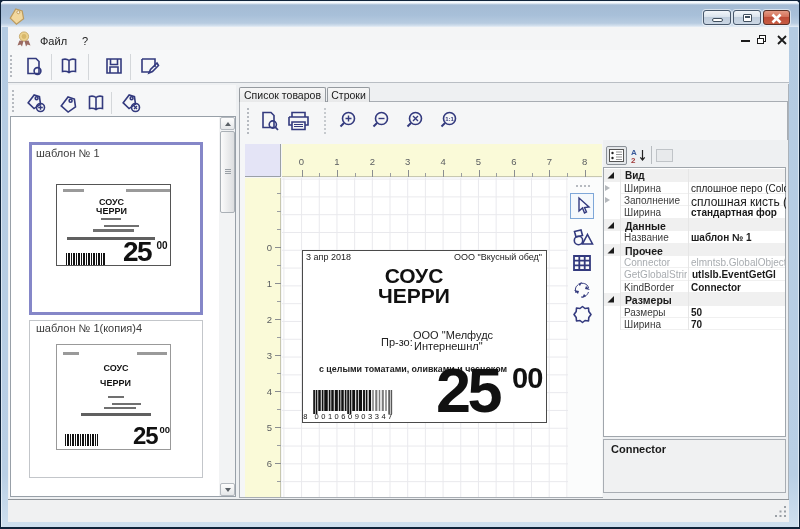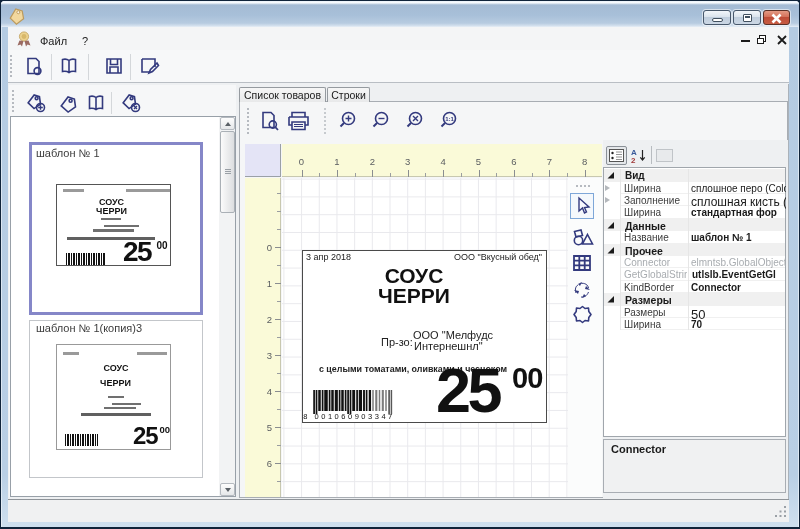--- a/index.html
+++ b/index.html
@@ -131,21 +131,21 @@
     <div class="abs" style="left:44px;top:32.5px;width:20px;height:2.5px;background:#707070"></div>
     <div class="abs" style="left:47px;top:39.5px;width:35px;height:2.5px;background:#707070"></div>
     <div class="abs" style="left:36px;top:44px;width:41px;height:2.5px;background:#707070"></div>
     <div class="abs" style="left:9.5px;top:51.5px;width:88px;height:3px;background:#606060"></div>
     <div class="abs" style="left:66px;top:55px;font-size:28px;color:#111;letter-spacing:-1.5px;line-height:24px">25</div>
     <div class="abs" style="left:99.5px;top:56px;font-size:10px;color:#111;line-height:9px">00</div>
     <div class="abs" style="left:9px;top:67.5px;width:40px;height:12.5px;background-image:repeating-linear-gradient(90deg,#111 0 1px,#fff 1px 2px,#111 2px 4px,#fff 4px 5px)"></div>
   </div>
 
   <div class="abs" style="left:29px;top:320px;width:174px;height:158px;background:#fff;border:1px solid #c3c6ca"></div>
-  <div class="abs" style="left:36px;top:322px;font-size:11px;color:#3c3c3c">шаблон № 1(копия)3</div>
+  <div class="abs" style="left:36px;top:322px;font-size:11px;color:#3c3c3c">шаблон № 1(копия)4</div>
   <div class="abs" style="left:56px;top:344px;width:115px;height:106px;border:1px solid #999;background:#fff;overflow:hidden;font-weight:bold">
     <div class="abs" style="left:6px;top:7px;width:16px;height:3px;background:#9a9a9a"></div>
     <div class="abs" style="left:80px;top:7px;width:30px;height:3px;background:#9a9a9a"></div>
     <div class="abs" style="left:0;top:17.5px;width:118px;text-align:center;font-size:9px;color:#111">СОУС</div>
     <div class="abs" style="left:0;top:33px;width:117px;text-align:center;font-size:9px;color:#111">ЧЕРРИ</div>
     <div class="abs" style="left:51px;top:50.5px;width:16px;height:2.5px;background:#707070"></div>
     <div class="abs" style="left:55px;top:57.5px;width:29px;height:2.5px;background:#707070"></div>
     <div class="abs" style="left:47px;top:61.5px;width:32px;height:2.5px;background:#707070"></div>
     <div class="abs" style="left:23.5px;top:67.5px;width:70px;height:3px;background:#606060"></div>
     <div class="abs" style="left:76px;top:80px;font-size:24px;color:#111;letter-spacing:-1px;line-height:21px">25</div>
@@ -370,21 +370,21 @@
     <div class="abs" style="left:620px;top:280.8px;width:165px;height:12.4px;border-bottom:1px solid #f0f0f0"></div>
     <div class="abs" style="left:624px;top:281.8px;font-size:10px;color:#3c3c3c;white-space:nowrap;width:63px;overflow:hidden">KindBorder</div>
     <div class="abs" style="left:691px;top:281.8px;font-size:10px;color:#1a1a1a;font-weight:bold;white-space:nowrap;width:95px;overflow:hidden">Connector</div>
     <div class="abs" style="left:604px;top:293.2px;width:181px;height:12.4px;background:#f0f0f0"></div>
     <svg class="abs" style="left:607px;top:295.2px" width="8" height="8" viewBox="0 0 8 8">
       <path d="M7 1 L7 7.5 L0.5 7.5 Z" fill="#1a1a1a"></path>
     </svg>
     <div class="abs" style="left:625px;top:294.2px;font-size:10.5px;font-weight:bold;color:#1a1a1a">Размеры</div>
     <div class="abs" style="left:620px;top:305.6px;width:165px;height:12.4px;border-bottom:1px solid #f0f0f0"></div>
     <div class="abs" style="left:624px;top:306.6px;font-size:10px;color:#3c3c3c;white-space:nowrap;width:63px;overflow:hidden">Размеры</div>
-    <div class="abs" style="left:691px;top:306.6px;font-size:13px;color:#1a1a1a;font-weight:normal;white-space:nowrap;width:95px;overflow:hidden">50</div>
+    <div class="abs" style="left:691px;top:306.6px;font-size:10px;color:#1a1a1a;font-weight:bold;white-space:nowrap;width:95px;overflow:hidden">50</div>
     <div class="abs" style="left:620px;top:318px;width:165px;height:12.4px;border-bottom:1px solid #f0f0f0"></div>
     <div class="abs" style="left:624px;top:319px;font-size:10px;color:#3c3c3c;white-space:nowrap;width:85px;overflow:hidden">Ширина</div>
     <div class="abs" style="left:691px;top:319px;font-size:10px;color:#1a1a1a;font-weight:bold;white-space:nowrap;width:95px;overflow:hidden">70</div>
     <div class="abs" style="left:620px;top:169px;width:1px;height:161px;background:#e6e6e6"></div>
     <div class="abs" style="left:688px;top:169px;width:1px;height:161px;background:#e6e6e6"></div>
 
   <div class="abs" style="left:603px;top:439px;width:183px;height:54px;background:#f0f1f2;border:1px solid #a8adb3"></div>
   <div class="abs" style="left:611px;top:443px;font-size:11px;font-weight:bold;color:#1a1a1a">Connector</div>
 
   <svg class="abs" style="left:774px;top:505px" width="14" height="14" viewBox="0 0 14 14">

